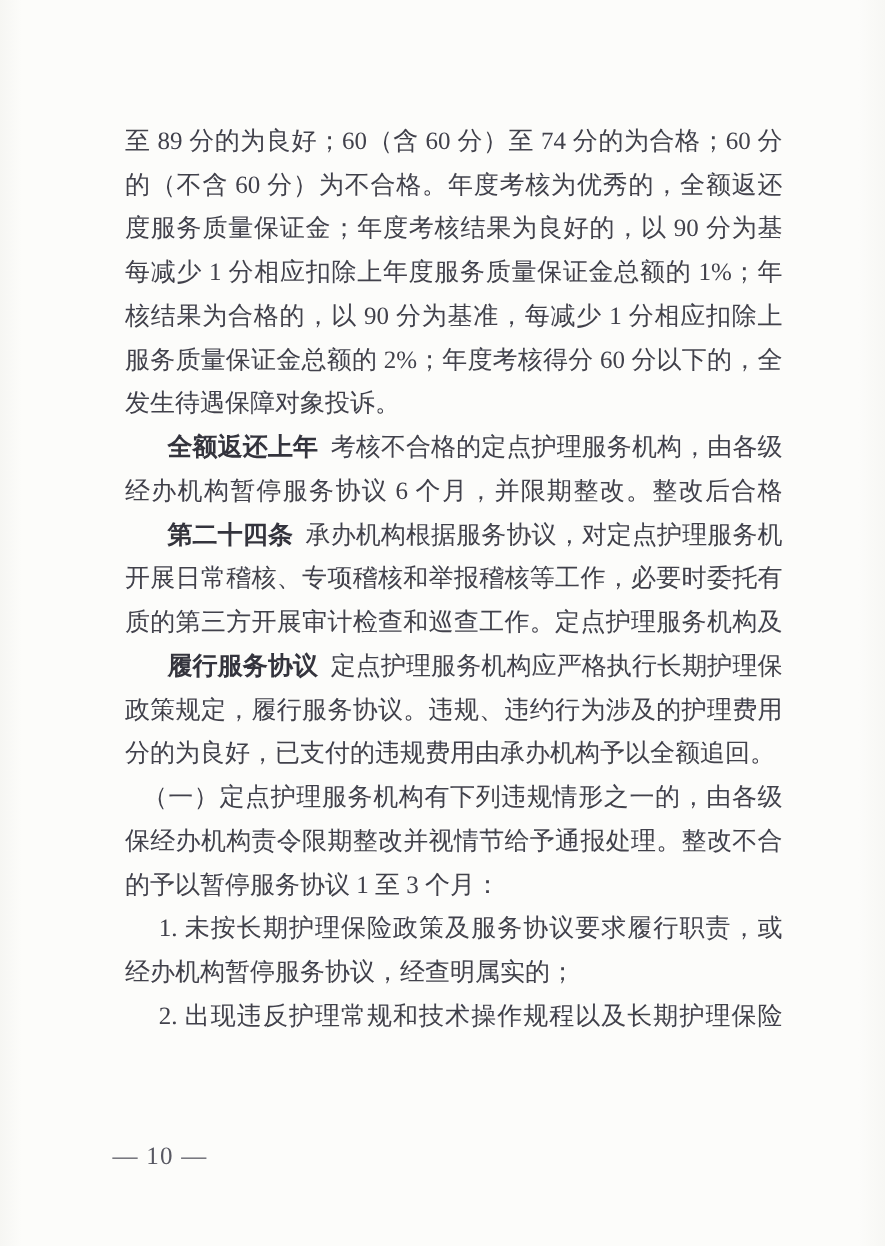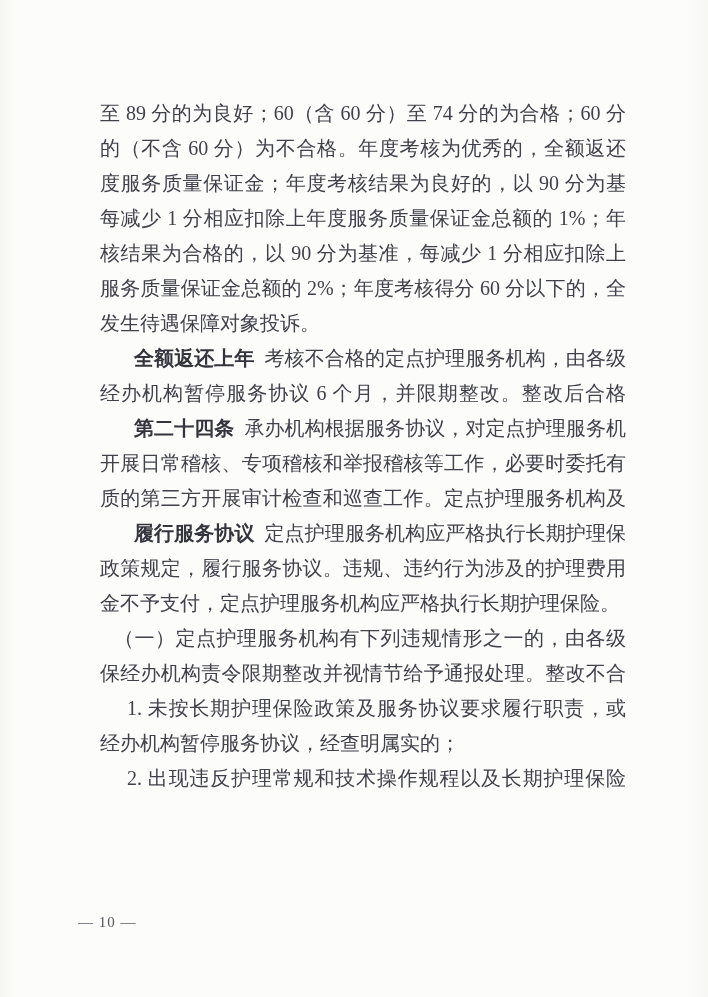--- a/index.html
+++ b/index.html
@@ -36,22 +36,22 @@
     text-align: justify;
     text-align-last: justify;
   }
   .head {
     font-weight: 700;
     color: var(--ink-bold);
     margin-right: 10px;
   }
   .footer {
     position: absolute;
-    left: 78px; top: 914px;
-    font-size: 15px;
+    left: 90px; top: 914px;
+    font-size: 20px;
     letter-spacing: 1px;
     color: var(--footer-ink);
   }
 </style>
 </head>
 <body>
 
 <div class="page">
   <main class="text-block">
       <div class="line fill"><span>至 89 分的为良好；60（含 60 分）至 74 分的为合格；60 分以下</span></div>
@@ -61,21 +61,22 @@
       <div class="line fill"><span>核结果为合格的，以 90 分为基准，每减少 1 分相应扣除上年度</span></div>
       <div class="line fill"><span>服务质量保证金总额的 2%；年度考核得分 60 分以下的，全额扣</span></div>
       <div class="line"><span>发生待遇保障对象投诉。</span></div>
       <div class="line fill" style="padding-left: 34px;"><span class="head">全额返还上年</span><span>考核不合格的定点护理服务机构，由各级医保</span></div>
       <div class="line fill"><span>经办机构暂停服务协议 6 个月，并限期整改。整改后合格的，</span></div>
       <div class="line fill" style="padding-left: 34px;"><span class="head">第二十四条</span><span>承办机构根据服务协议，对定点护理服务机构</span></div>
       <div class="line fill"><span>开展日常稽核、专项稽核和举报稽核等工作，必要时委托有资</span></div>
       <div class="line fill"><span>质的第三方开展审计检查和巡查工作。定点护理服务机构及相</span></div>
       <div class="line fill" style="padding-left: 34px;"><span class="head">履行服务协议</span><span>定点护理服务机构应严格执行长期护理保险</span></div>
       <div class="line fill"><span>政策规定，履行服务协议。违规、违约行为涉及的护理费用基</span></div>
-      <div class="line"><span>金不予支付，定点护理服务机构应严格执行长期护理保险。</span></div>
+      <div class="line"><span>分的为良好，已支付的违规费用由承办机构予以全额追回。</span></div>
       <div class="line fill" style="padding-left: 14px;"><span>（一）定点护理服务机构有下列违规情形之一的，由各级医</span></div>
       <div class="line fill"><span>保经办机构责令限期整改并视情节给予通报处理。整改不合格</span></div>
+      <div class="line"><span>的予以暂停服务协议 1 至 3 个月：</span></div>
       <div class="line fill" style="padding-left: 27px;"><span>1. 未按长期护理保险政策及服务协议要求履行职责，或者</span></div>
       <div class="line"><span>经办机构暂停服务协议，经查明属实的；</span></div>
       <div class="line fill" style="padding-left: 27px;"><span>2. 出现违反护理常规和技术操作规程以及长期护理保险政</span></div>
     </main>
   <div class="footer">— 10 —</div>
 </div>
 
 </body></html>

